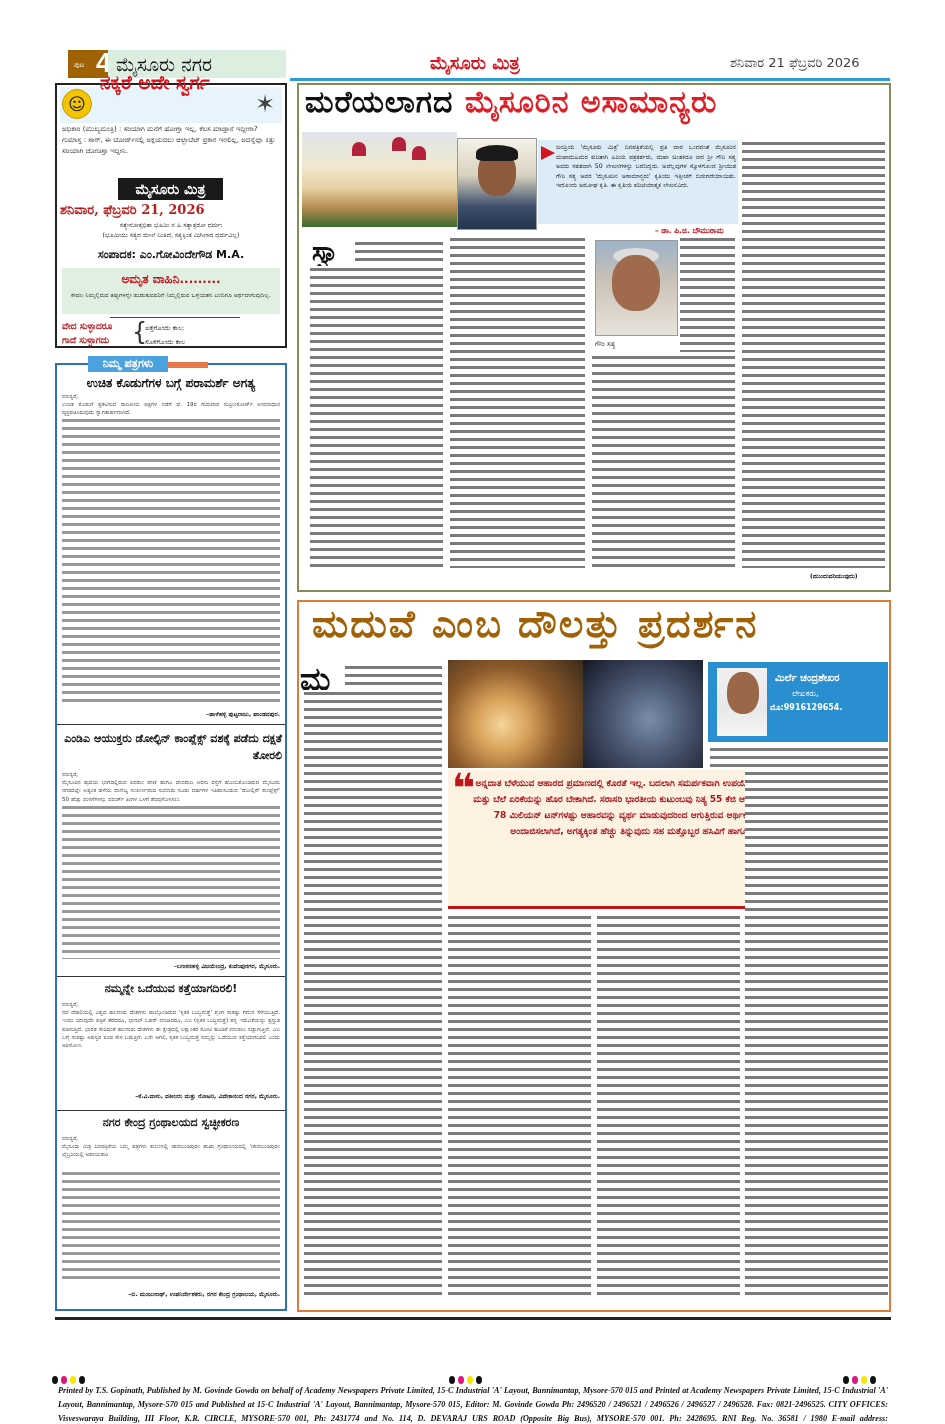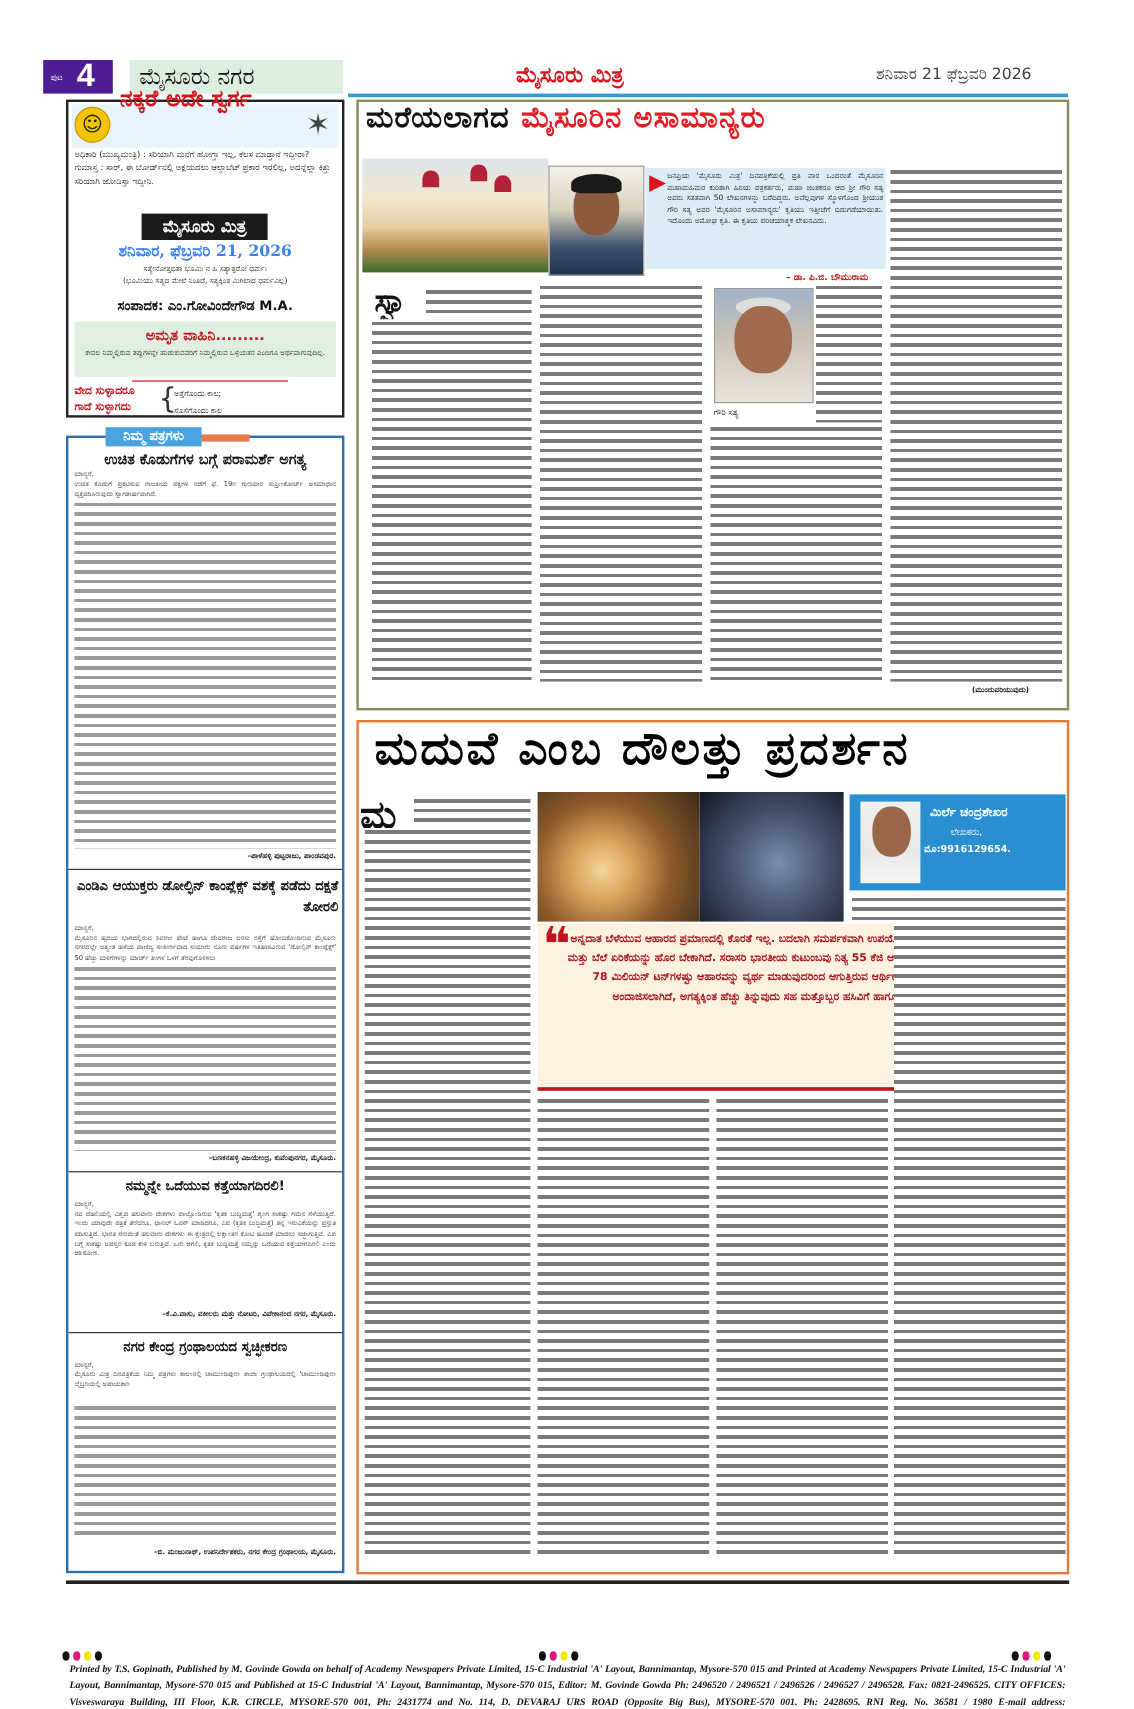--- a/index.html
+++ b/index.html
@@ -3,78 +3,78 @@
 <meta charset="utf-8">
 <style>
   * { box-sizing: border-box; margin: 0; padding: 0; }
   body { width: 945px; height: 1424px; background: #ffffff; font-family: "DejaVu Sans", sans-serif; position: relative; overflow: hidden; color: #222; }
   .abs { position: absolute; }
   .tiny { font-size: 5.6px; line-height: 8.2px; color: #333; text-align: justify; }
   .lines { background-image: repeating-linear-gradient(#fff 0px, #fff 2px, #9a9a9a 2px, #9a9a9a 5px, #fff 5px, #fff 8px); }
   .lines-dark { background-image: repeating-linear-gradient(#fff 0px, #fff 2px, #7a7a7a 2px, #7a7a7a 5px, #fff 5px, #fff 8px); }
 
   
-  .page-tag { left: 36px; top: 50px; width: 58px; height: 28px; background: #4c1d95; color: #fff; }
+  .page-tag { left: 68px; top: 50px; width: 58px; height: 28px; background: #a16207; color: #fff; }
   .page-tag .pt { position:absolute; left:6px; top:11px; font-size:7px; }
   .page-tag .pn { position:absolute; left:28px; top:-2px; font-size:27px; font-weight:bold; font-family:"Liberation Sans", sans-serif; }
   .section-title { left: 108px; top: 50px; width: 178px; height: 28px; background: #dceee0; font-size: 19px; padding-left: 8px; line-height: 28px; color: #111; }
   .masthead { left: 430px; top: 52px; font-size: 18px; color: #d7141c; font-weight: bold; }
   .date-top { left: 730px; top: 55px; font-size: 13px; color: #404040; }
   .blue-rule { left: 290px; top: 78px; width: 600px; height: 3px; background: #2f9bd5; }
 
   
   .left-box { left: 55px; top: 83px; width: 232px; height: 265px; border: 2px solid #222; }
   .joke-head { left: 60px; top: 87px; width: 222px; height: 36px; background: #e8f4fb; }
   .joke-title { left: 100px; top: 71px; font-size: 19px; font-weight: bold; color: #d7141c; }
   .smiley { left: 62px; top: 89px; width: 30px; height: 30px; border-radius: 50%; background: #f5c400; border: 1px solid #c79800; text-align:center; font-size:17px; line-height:29px; }
   .figure { left: 255px; top: 90px; font-size: 24px; color:#444; }
   .joke-text { left: 62px; top: 124px; width: 222px; font-size: 7px; line-height: 11px; color:#222; }
   .mm-black { left: 118px; top: 178px; width: 105px; height: 22px; background: #1a1a1a; color: #fff; font-size: 14px; text-align: center; line-height: 22px; font-weight:bold; }
-  .left-date { left: 60px; top: 202px; width: 222px; text-align: center; font-size: 13px; font-weight: bold; color: #3b82f6; font-family: "DejaVu Serif", serif; }
+  .left-date { left: 60px; top: 202px; width: 222px; text-align: left; font-size: 13px; font-weight: bold; color: #b91c1c; font-family: "DejaVu Serif", serif; }
   .motto { left: 60px; top: 220px; width: 222px; text-align: center; font-size: 6.2px; line-height: 10px; color:#222; }
   .editor { left: 60px; top: 248px; width: 222px; text-align: center; font-size: 11px; font-weight: bold; color:#111; }
   .amrita { left: 62px; top: 268px; width: 218px; height: 46px; background: #dff0e2; }
   .amrita-title { left: 62px; top: 272px; width: 218px; text-align: center; font-size: 12px; font-weight: bold; color: #c1141b; }
   .amrita-text { left: 66px; top: 290px; width: 210px; text-align: center; font-size: 6px; line-height: 9px; color: #222; }
   .red-rule-s { left: 110px; top: 317px; width: 130px; height: 1px; background: #c1141b; }
   .saying-l { left: 62px; top: 319px; font-size: 9px; line-height: 14px; color: #c1141b; font-weight: bold; }
   .saying-brace { left: 132px; top: 318px; font-size: 24px; line-height: 28px; color: #333; }
   .saying-r { left: 145px; top: 321px; font-size: 6.5px; line-height: 14px; color: #222; }
 
   .letters-box { left: 55px; top: 363px; width: 232px; height: 948px; border: 2px solid #2f6fb5; }
   .letters-tag { left: 88px; top: 356px; width: 80px; height: 16px; background: #4aa3df; color: #fff; font-size: 11px; font-weight: bold; text-align: center; line-height: 16px; }
   .letters-bar { left: 168px; top: 362px; width: 40px; height: 6px; background: #e87a4a; }
   .lh { position:absolute; left: 60px; width: 222px; font-weight: bold; color: #111; text-align: center; }
   .sig { position:absolute; right: 0; font-size: 6px; color:#222; font-weight:bold; }
   .divider { position:absolute; left: 57px; width: 228px; height: 1px; background: #333; }
 
   
   .feat-box { left: 297px; top: 83px; width: 594px; height: 509px; border: 2px solid #8a8a5a; }
-  .feat-head { left: 305px; top: 84px; font-size: 24px; font-weight: bold; letter-spacing: 1px; }
+  .feat-head { left: 305px; top: 84px; font-size: 30px; font-weight: bold; letter-spacing: 1px; }
   .feat-head .b { color: #111; }
   .feat-head .r { color: #e21d25; }
   .palace { left: 302px; top: 132px; width: 155px; height: 95px; background: linear-gradient(#dfe4ea 0%, #f0e8d0 35%, #e6cfa0 60%, #b48a4e 80%, #3b6b2e 100%); }
   .palace .dome { position:absolute; width: 14px; height: 14px; border-radius: 50% 50% 0 0; background: #b3223a; }
   .person1 { left: 457px; top: 138px; width: 80px; height: 92px; background: linear-gradient(#f4f1e6 0%, #d9d2c0 40%, #3d4f6a 75%, #24344f 100%); border:1px solid #999; }
   .face1 { left: 478px; top: 150px; width: 38px; height: 46px; border-radius: 45%; background: #8c5a3c; }
   .hair1 { left: 476px; top: 145px; width: 42px; height: 16px; border-radius: 50% 50% 20% 20%; background: #1a1a1a; }
   .intro-box { left: 538px; top: 140px; width: 200px; height: 84px; background: #dcecf7; }
   .intro-arrow { left: 541px; top: 146px; width: 0; height: 0; border-top: 7px solid transparent; border-bottom: 7px solid transparent; border-left: 14px solid #d7141c; }
   .intro-text { left: 556px; top: 142px; width: 180px; font-size: 6.2px; line-height: 9.6px; color: #111; text-align: justify; }
   .byline1 { left: 655px; top: 226px; font-size: 7.5px; color: #c1141b; font-weight: bold; }
   .drop-s { left: 312px; top: 236px; font-size: 26px; font-weight: bold; color: #111; }
   .gouri { left: 595px; top: 240px; width: 83px; height: 96px; background: linear-gradient(#9db2c8 0%, #c9c1b6 40%, #d9d2c8 70%, #e8e4dc 100%); border: 1px solid #999; }
   .gouri-face { left: 612px; top: 255px; width: 48px; height: 56px; border-radius: 45%; background: #a06a4c; }
   .gouri-hair { left: 613px; top: 248px; width: 46px; height: 16px; border-radius: 50%; background: #ddd; }
   .gouri-cap { left: 566px; top: 340px; width: 78px; text-align: center; font-size: 7px; color: #111; }
   .cont { left: 810px; top: 572px; font-size: 6px; color: #111; font-weight:bold; }
 
   
   .feat2-box { left: 297px; top: 600px; width: 594px; height: 712px; border: 2px solid #e07a3a; }
-  .feat2-head { left: 312px; top: 602px; font-size: 38px; font-weight: bold; color: #000000; letter-spacing: 2px; }
+  .feat2-head { left: 312px; top: 602px; font-size: 38px; font-weight: bold; color: #a16207; letter-spacing: 2px; }
   .drop-m { left: 300px; top: 660px; font-size: 32px; font-weight: bold; color: #111; }
   .food1 { left: 448px; top: 660px; width: 135px; height: 108px; background: radial-gradient(circle at 40% 60%, #f4d59a 0%, #d9a25b 25%, #8c5a2b 55%, #3a2a1a 100%); }
   .food2 { left: 583px; top: 660px; width: 120px; height: 108px; background: radial-gradient(circle at 55% 55%, #7c8da8 0%, #4c5a74 40%, #2b3347 75%, #15181f 100%); }
   .author-box { left: 708px; top: 662px; width: 180px; height: 80px; background: #2a8fd0; }
   .author-photo { left: 717px; top: 668px; width: 50px; height: 68px; background: linear-gradient(#f0f0f0 0%, #e8e8e8 60%, #f6f6f6 100%); }
   .author-face { left: 727px; top: 672px; width: 32px; height: 42px; border-radius: 45%; background: #9a6848; }
   .author-name { left: 775px; top: 672px; font-size: 10px; font-weight: bold; color: #fff; }
   .author-role { left: 792px; top: 689px; font-size: 8px; color: #fff; }
   .author-ph { left: 770px; top: 703px; font-size: 8px; color: #fff; font-weight: bold; }
   .quote-box { left: 448px; top: 770px; width: 440px; height: 138px; background: #fdf2e2; }

